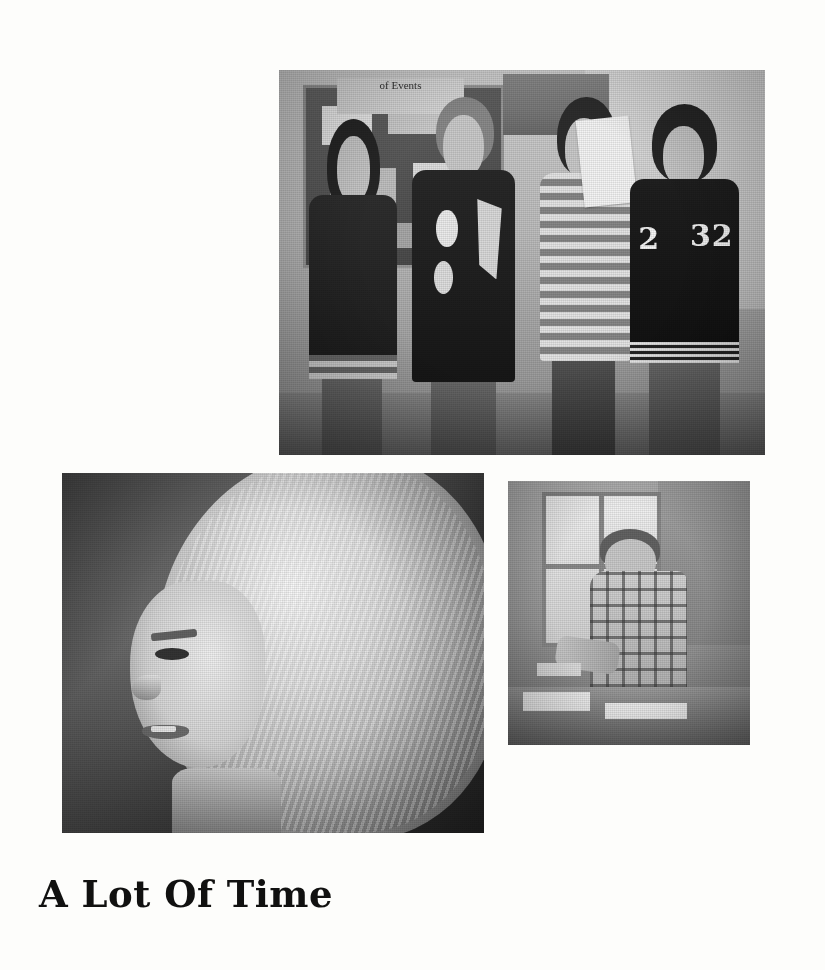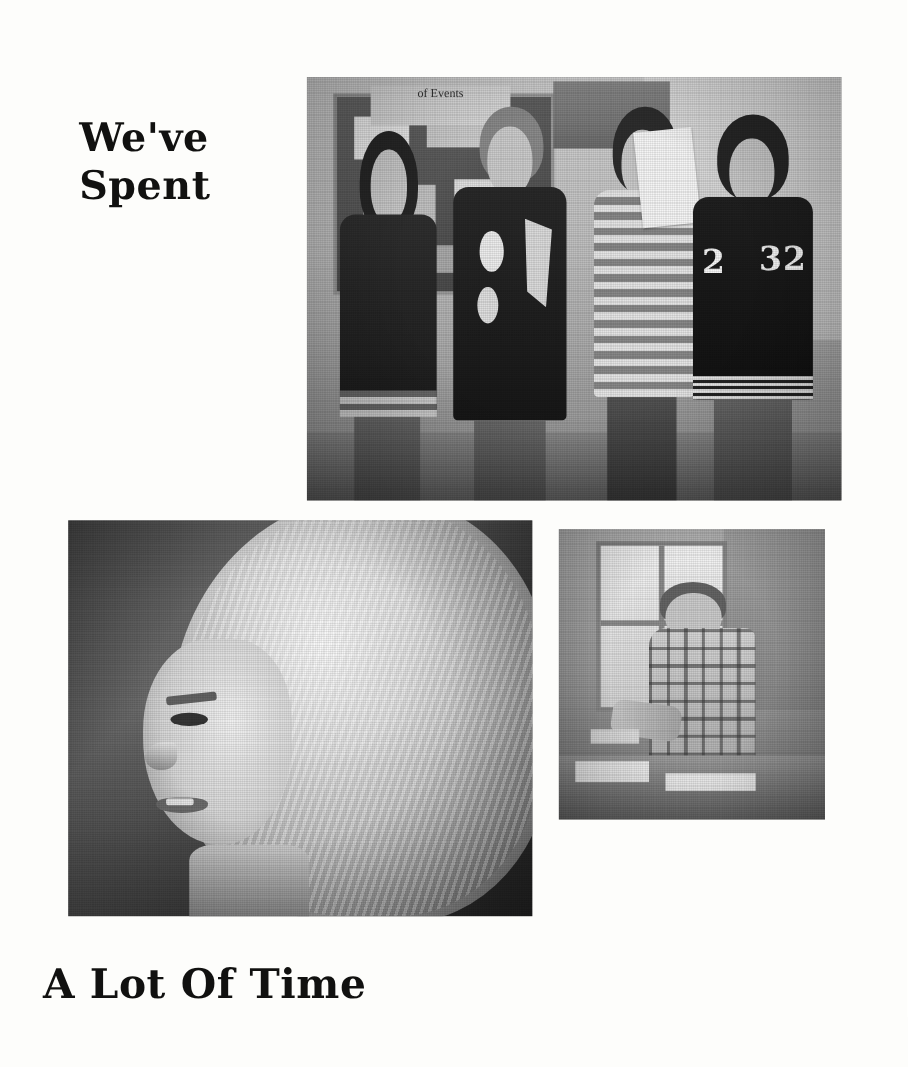--- a/index.html
+++ b/index.html
@@ -206,24 +206,20 @@
   .p3-papers { position: absolute; background: #eceadf; }
   .p3-arm { position: absolute; left: 20%; top: 60%; width: 26%; height: 12%; background: linear-gradient(90deg,#c9c4b8,#aaa499); border-radius: 10px; transform: rotate(8deg); }
 
   .sr-only { position:absolute; width:1px; height:1px; overflow:hidden; clip:rect(0 0 0 0); }
 </style>
 </head>
 <body>
 
 <div class="page">
 
-  <div class="headline-top">
-    <div>We've</div>
-    <div>Spent</div>
-  </div>
 
   <div class="photo ph-top">
     <div class="scene">
       <div class="p1-bg"></div>
       <div class="p1-wall-right"></div>
 
       <div class="p1-board">
         <div class="p1-board-paper" style="left:8%;top:10%;width:26%;height:22%;"></div>
         <div class="p1-board-paper" style="left:42%;top:8%;width:30%;height:18%;background:#cdcac2;"></div>
         <div class="p1-board-paper" style="left:12%;top:45%;width:34%;height:24%;background:#bfbcb4;"></div>

